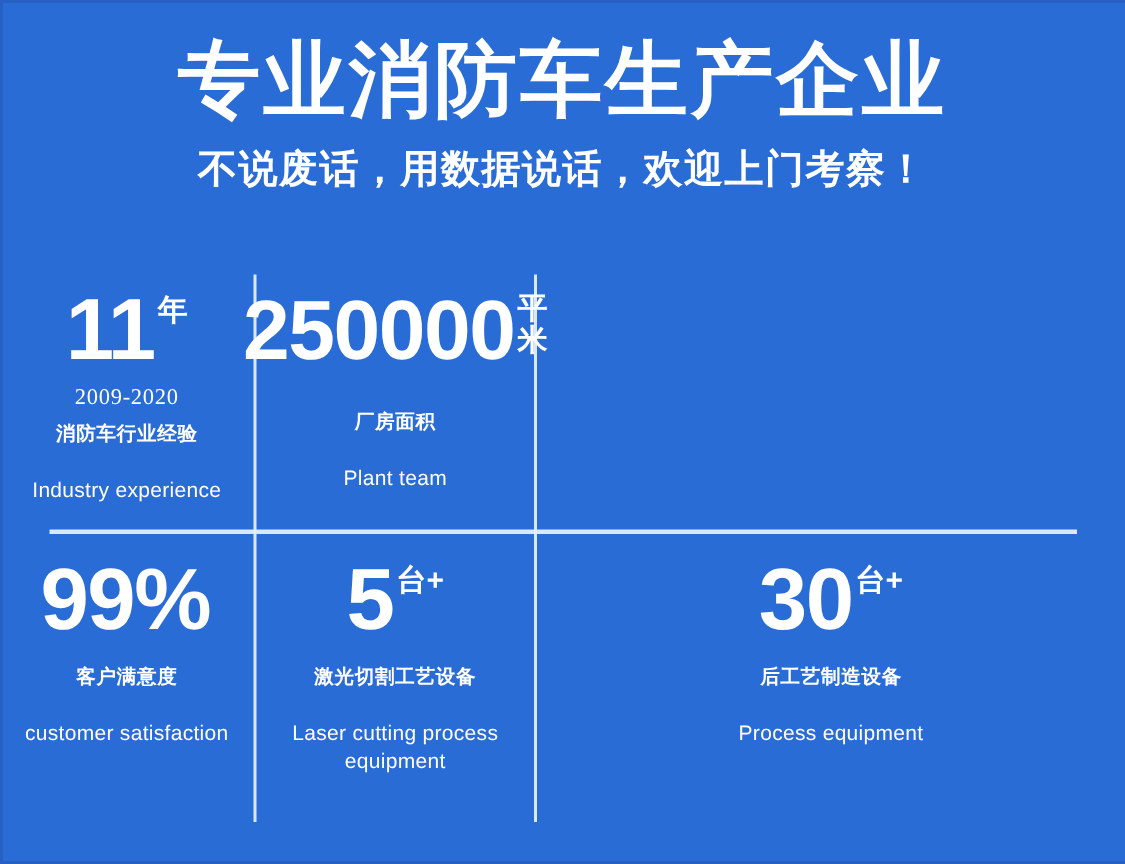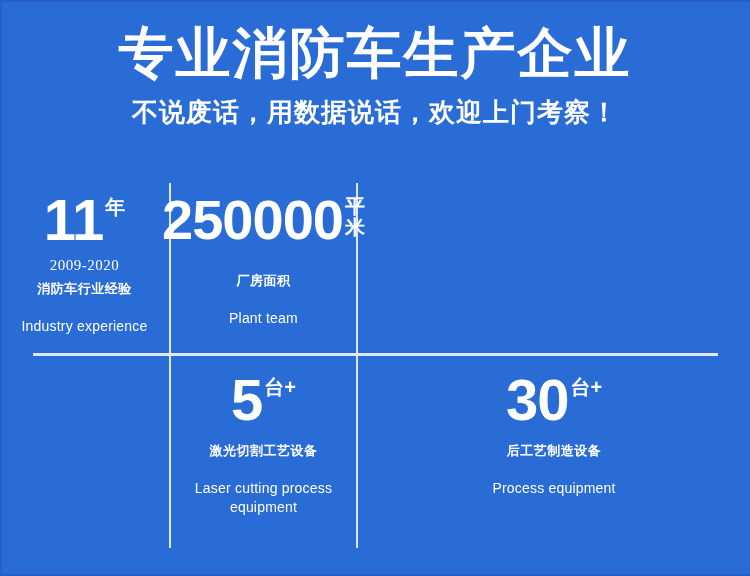--- a/index.html
+++ b/index.html
@@ -187,20 +187,28 @@
     <div class="cell c2 row1">
       <div class="num-line">
         <span class="num sm">250000</span>
         <span class="unit stack">平米</span>
       </div>
       <div class="label-cn" style="margin-top:18px">厂房面积</div>
       <div class="label-en">Plant team</div>
     </div>
 
 
+    <div class="cell c1 row2">
+      <div class="num-line">
+        <span class="num">99%</span>
+        <span class="unit"></span>
+      </div>
+      <div class="label-cn">客户满意度</div>
+      <div class="label-en">customer satisfaction</div>
+    </div>
 
     <div class="cell c2 row2">
       <div class="num-line">
         <span class="num">5</span>
         <span class="unit">台+</span>
       </div>
       <div class="label-cn">激光切割工艺设备</div>
       <div class="label-en">Laser cutting process equipment</div>
     </div>
 

